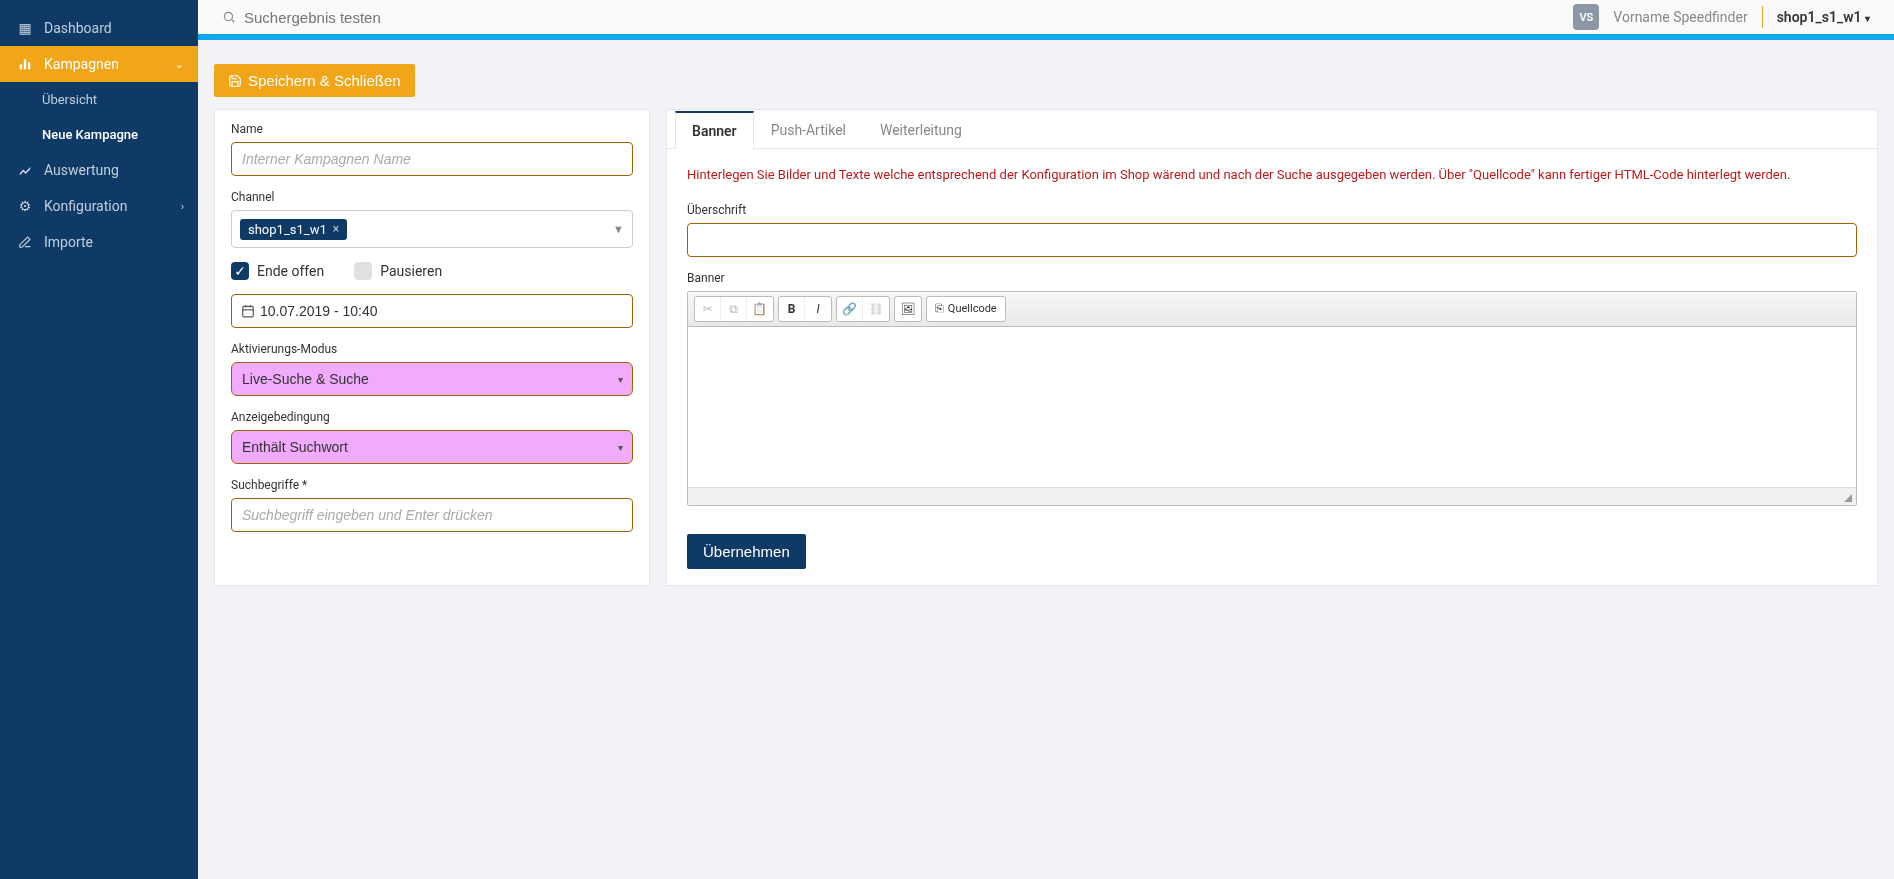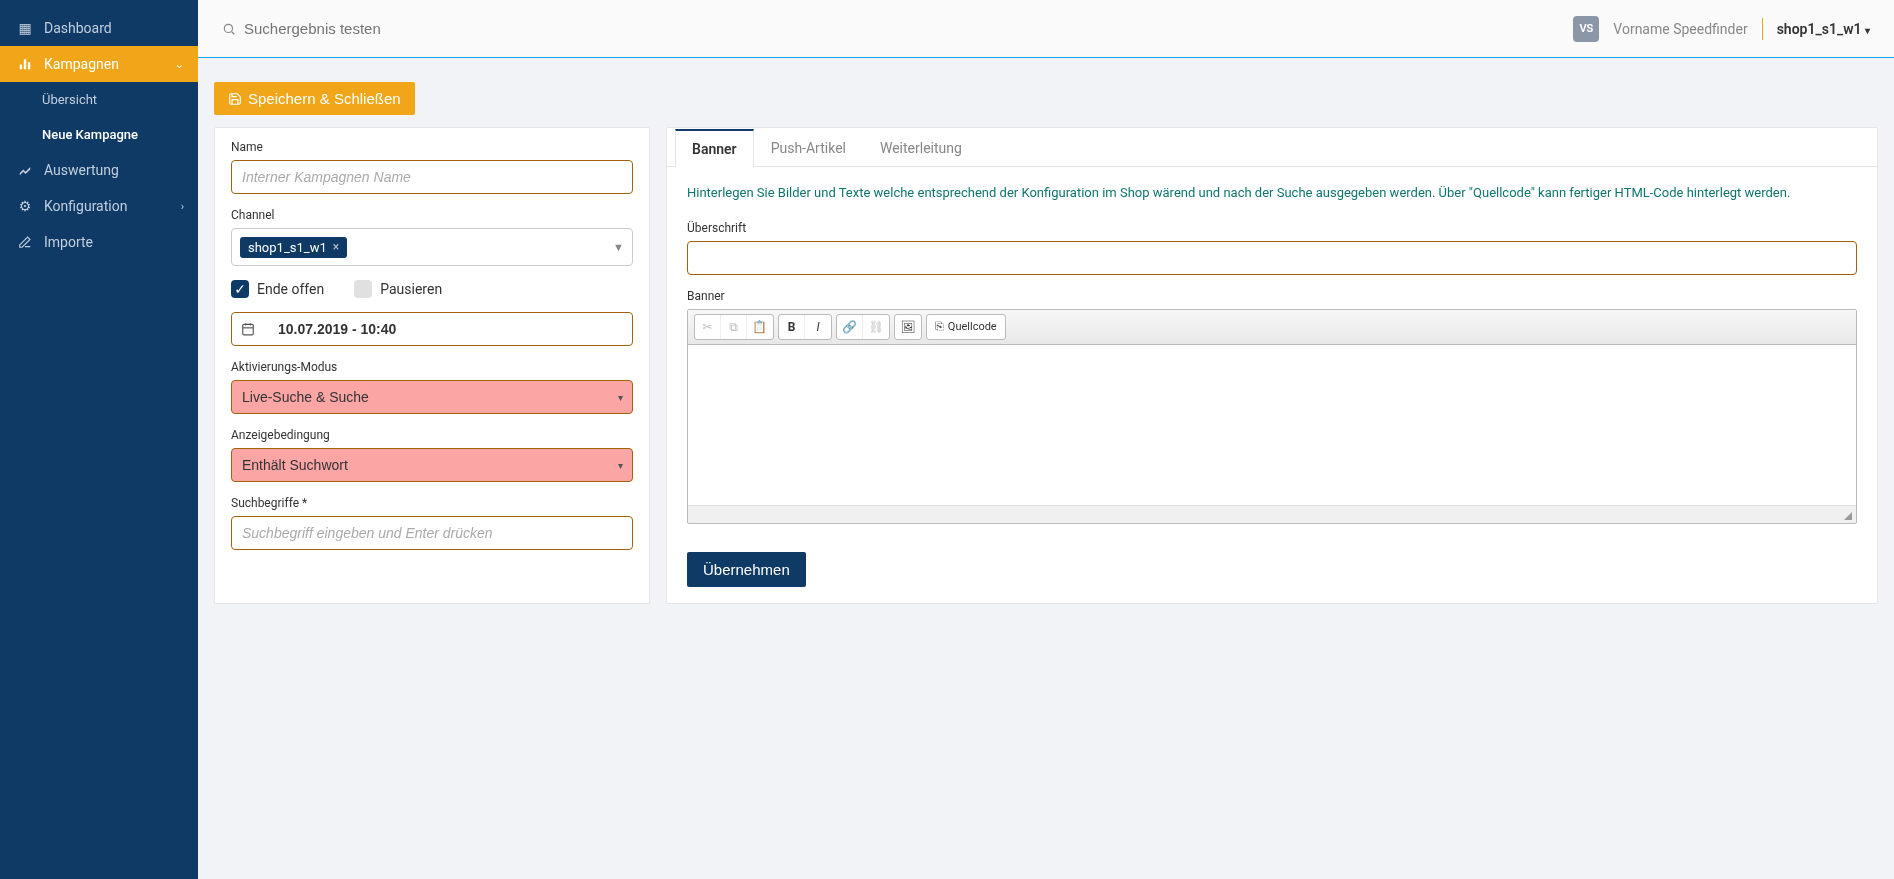--- a/index.html
+++ b/index.html
@@ -13,60 +13,60 @@
 .logo .tag { display:block; color:#a0b0c0; font-size:10px; text-align:right; margin-top:-6px; padding-right:20px; }
 
 .nav { list-style: none; margin-top: 10px; }
 .nav li { display: flex; align-items: center; padding: 10px 16px; color: #c0cedd; cursor: pointer; position: relative; }
 .nav li .icon { width: 18px; margin-right: 10px; display:inline-flex; justify-content:center; }
 .nav li.active { background: #f0a618; color: #fff; }
 .nav li.sub { padding-left: 42px; background: transparent; font-size: 13px; }
 .nav li.sub.active-sub { color: #fff; font-weight: 500; }
 .nav li .chev { position: absolute; right: 14px; font-size: 11px; }
 
-.topbar { margin-left: 198px; height: 58px; background: #fafafa; border-bottom: 1px solid #0ea5e9; display: flex; align-items: center; padding: 0 24px; color: #888; }
+.topbar { margin-left: 198px; height: 40px; background: #fafafa; border-bottom: 6px solid #0ea5e9; display: flex; align-items: center; padding: 0 24px; color: #888; }
 .topbar .right { margin-left: auto; display:flex; align-items:center; gap:14px; }
 .topbar .avatar { width:26px; height:26px; background:#8b97a6; color:#fff; border-radius:4px; display:flex; align-items:center; justify-content:center; font-size:11px; font-weight:600; }
 .topbar .sep { width:1px; height:22px; background:#f0a618; }
 .topbar .wselect { color:#333; font-weight:600; }
 
 .content { margin-left: 198px; padding: 24px 16px; }
 .save-btn { display:inline-flex; align-items:center; gap:6px; background:#f0a618; color:#fff; border:none; padding:8px 14px; border-radius:2px; font-size:15px; cursor:pointer; }
 .row { display:flex; gap:16px; margin-top:12px; }
 .panel { background:#fff; border:1px solid #e5e5e5; border-radius:2px; }
 .panel.left { width:436px; padding:12px 16px 20px; }
 .panel.right { flex:1; padding:0; }
 
 .form-group { margin-bottom: 14px; }
 .form-group label.lbl { display:block; color:#333; font-size:12px; margin-bottom:6px; font-weight:400; }
 .input, .select { width:100%; border:1px solid #a16207; border-radius:4px; padding:8px 10px; font-size:14px; color:#333; }
 .input::placeholder { color:#aaa; font-style: italic; }
 .select-wrap { position:relative; }
 .select-wrap::after { content:"▾"; position:absolute; right:10px; top:50%; transform:translateY(-50%); color:#555; pointer-events:none; font-size:10px;}
-.select { appearance:none; background:#fca5a5; }
+.select { appearance:none; background:#f0abfc;border-radius:6px; }
 .date-input { position:relative; }
 .date-input .cal-icon { position:absolute; left:10px; top:50%; transform:translateY(-50%); color:#555; }
-.date-input input { padding-left:46px;font-weight:bold; }
+.date-input input { padding-left:28px; }
 
 .chip-box { border:1px solid #ccc; border-radius:4px; padding:5px 8px; min-height:38px; display:flex; align-items:center; gap:6px; position:relative; }
 .chip { background:#0f3a66; color:#fff; padding:3px 8px; border-radius:3px; font-size:13px; display:inline-flex; align-items:center; gap:6px; }
 .chip .x { opacity:0.7; cursor:pointer; font-size:12px; }
 .chip-box .chev-down { margin-left:auto; color:#888; font-size:11px; }
 
 .checks { display:flex; gap:30px; margin-bottom:14px; }
 .chk { display:flex; align-items:center; gap:8px; }
 .chk .box { width:18px; height:18px; border-radius:4px; display:flex; align-items:center; justify-content:center; }
 .chk .box.checked { background:#0f3a66; color:#fff; }
 .chk .box.unchecked { background:#e0e0e0; }
 
 .tabs { display:flex; border-bottom:1px solid #e5e5e5; padding-left:8px; }
 .tab { padding:10px 16px; color:#888; cursor:pointer; font-size:14px; border:1px solid transparent; border-bottom:none; position:relative; top:1px; background:transparent; }
 .tab.active { color:#333; font-weight:600; border-color:#e5e5e5 #e5e5e5 #fff; background:#fff; border-top:2px solid #0f3a66; }
 .tab-content { padding:16px 20px; }
-.help-text { color:#0f766e; font-size:13px; line-height:1.5; margin-bottom:18px; }
+.help-text { color:#b91c1c; font-size:13px; line-height:1.5; margin-bottom:18px; }
 
 .editor { border:1px solid #bbb; border-radius:2px; }
 .editor-toolbar { background:linear-gradient(#f7f7f7,#e8e8e8); border-bottom:1px solid #bbb; padding:4px 6px; display:flex; gap:4px; }
 .tb-group { display:flex; border:1px solid #bbb; border-radius:3px; background:#fff; }
 .tb-btn { width:26px; height:24px; display:flex; align-items:center; justify-content:center; font-size:12px; color:#333; cursor:pointer; border-right:1px solid #eee; }
 .tb-btn:last-child { border-right:none; }
 .tb-btn.disabled { color:#bbb; }
 .tb-btn.wide { width:auto; padding:0 8px; gap:4px; font-size:11px; }
 .editor-body { min-height:160px; background:#fff; padding:8px; }
 .editor-resize { height:18px; background:#f0f0f0; border-top:1px solid #ddd; position:relative; }

